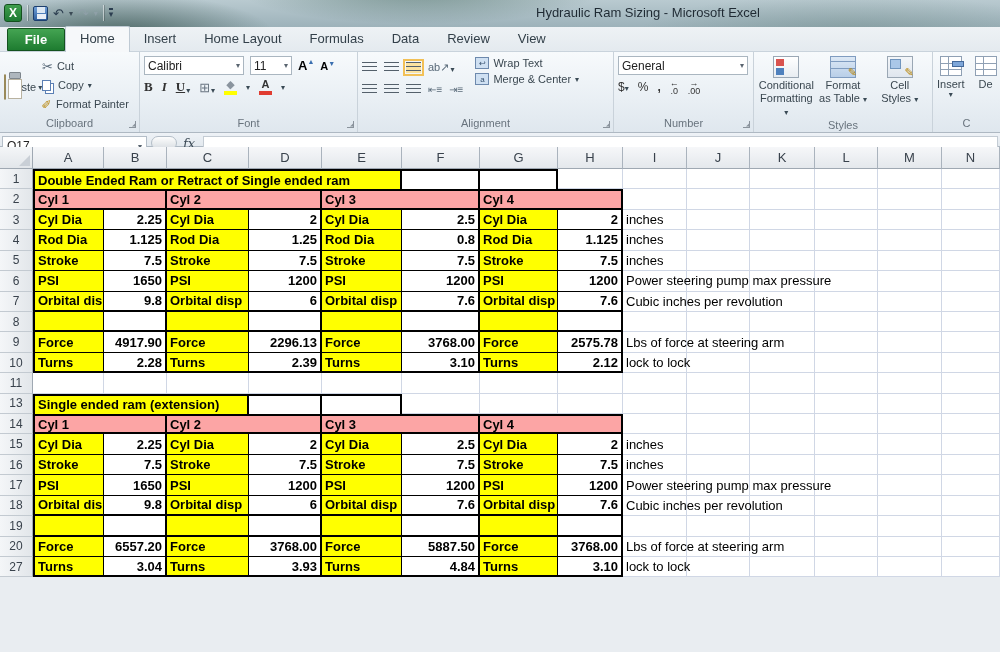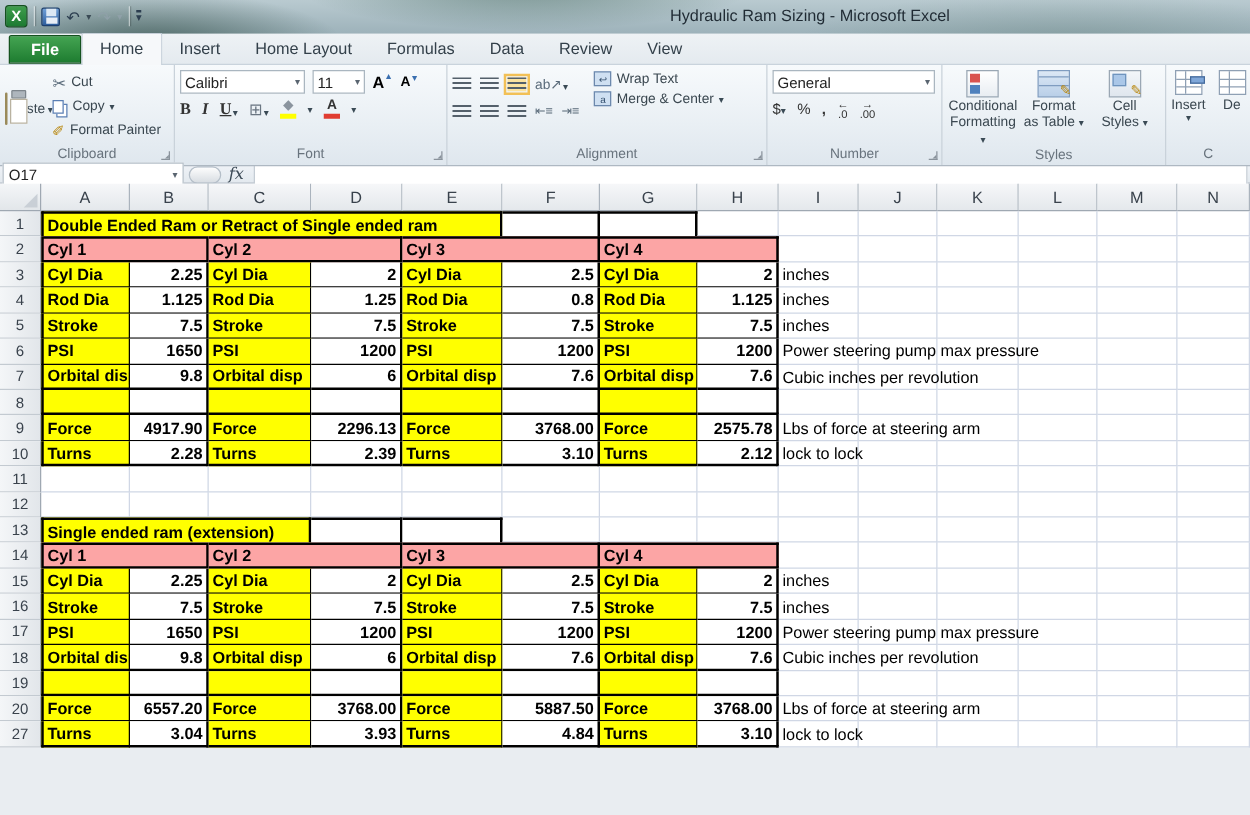--- a/index.html
+++ b/index.html
@@ -86,21 +86,21 @@
   .brush-over { position:absolute; right:-2px; bottom:-2px; font-size:11px; color:#b8860b; }
 
   .cellsgrid { display:flex; gap:10px; padding-top:1px; }
   .cellbtn { display:flex; flex-direction:column; align-items:center; }
   .ins-ic { width:22px; height:20px; background:#fff; border:1px solid #8fa0b4; position:relative; margin-bottom:2px; }
   .ins-ic::before { content:""; position:absolute; left:0; top:6px; right:0; height:1px; background:#8fa0b4; box-shadow:0 6px 0 #8fa0b4; }
   .ins-ic::after { content:""; position:absolute; left:7px; top:0; width:1px; bottom:0; background:#8fa0b4; }
   .ins-chip { position:absolute; right:-3px; top:4px; width:12px; height:6px; background:#7fa7d9; border:1px solid #44699a; }
 
   
-  .formulabar { height:14px; background:linear-gradient(#eef2f6,#e3e9ef); border-bottom:1px solid #aeb8c2; display:flex; align-items:center; padding:3px 2px; gap:0; }
+  .formulabar { height:14px; background:linear-gradient(#eef2f6,#e3e9ef); border-bottom:1px solid #aeb8c2; display:flex; align-items:flex-start; padding:3px 2px; gap:0; }
   .namebox { width:145px; height:20px; background:#fff; border:1px solid #b4bec8; display:flex; align-items:center; padding:0 4px; font-size:12px; color:#222; position:relative; }
   .namebox .ca { position:absolute; right:4px; font-size:8px; color:#5a6570; }
   .fb-oval { width:26px; height:14px; border-radius:8px; background:linear-gradient(#fdfdfd,#d8dde2); border:1px solid #b4bec8; margin:0 4px; }
   .fx { font-family:"DejaVu Serif", serif; font-style:italic; font-size:13px; color:#3c4a56; padding:0 8px 0 2px; border-right:1px solid #c4ccd4; }
   .fb-field { flex:1; height:20px; background:#fff; border:1px solid #c4ccd4; border-left:none; }
 
   
   .sheet { position:relative; background:#fff; width:1000px; }
   .colhdr-row { display:flex; height:22px; }
   .corner { width:33px; background:linear-gradient(#f4f6f8,#e2e6ea); border-right:1px solid #9fa8b2; border-bottom:1px solid #9fa8b2; position:relative; }
@@ -536,37 +536,20 @@
         <div class="cell" style="width: 78px;"></div>
         <div class="cell" style="width: 65px;"></div>
         <div class="cell" style="width: 64px;"></div>
         <div class="cell" style="width: 63px;"></div>
         <div class="cell" style="width: 65px;"></div>
         <div class="cell" style="width: 63px;"></div>
         <div class="cell" style="width: 64px;"></div>
         <div class="cell" style="width: 58px;"></div>
       </div>
       <div class="sheetrow">
-        <div class="rhdr">12</div>
-        <div class="cell" style="width: 71px;"></div>
-        <div class="cell" style="width: 63px;"></div>
-        <div class="cell" style="width: 82px;"></div>
-        <div class="cell" style="width: 73px;"></div>
-        <div class="cell" style="width: 80px;"></div>
-        <div class="cell" style="width: 78px;"></div>
-        <div class="cell" style="width: 78px;"></div>
-        <div class="cell" style="width: 65px;"></div>
-        <div class="cell" style="width: 64px;"></div>
-        <div class="cell" style="width: 63px;"></div>
-        <div class="cell" style="width: 65px;"></div>
-        <div class="cell" style="width: 63px;"></div>
-        <div class="cell" style="width: 64px;"></div>
-        <div class="cell" style="width: 58px;"></div>
-      </div>
-      <div class="sheetrow">
         <div class="rhdr">13</div>
         <div class="cell k-title first" style="width: 216px;">Single ended ram (extension)</div>
         <div class="cell k-box" style="width: 73px;"></div>
         <div class="cell k-box" style="width: 80px;"></div>
         <div class="cell" style="width: 78px;"></div>
         <div class="cell" style="width: 78px;"></div>
         <div class="cell" style="width: 65px;"></div>
         <div class="cell" style="width: 64px;"></div>
         <div class="cell" style="width: 63px;"></div>
         <div class="cell" style="width: 65px;"></div>

